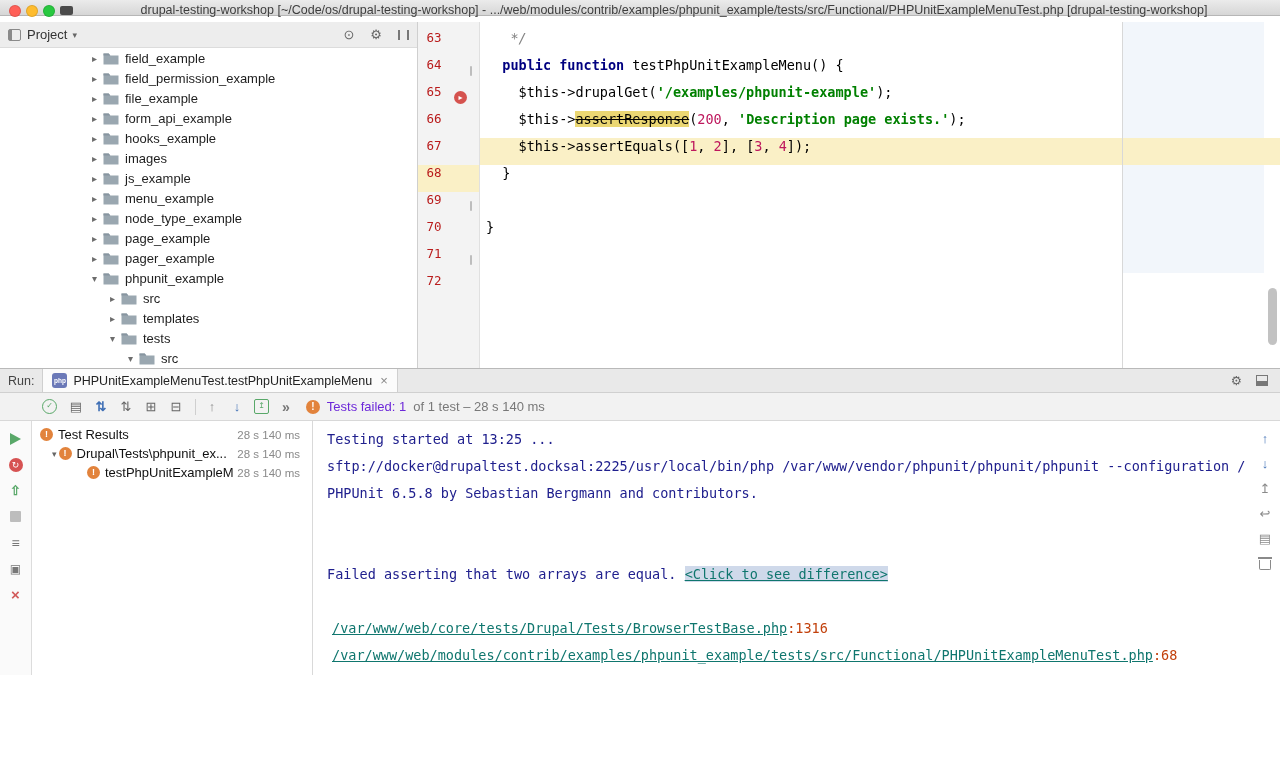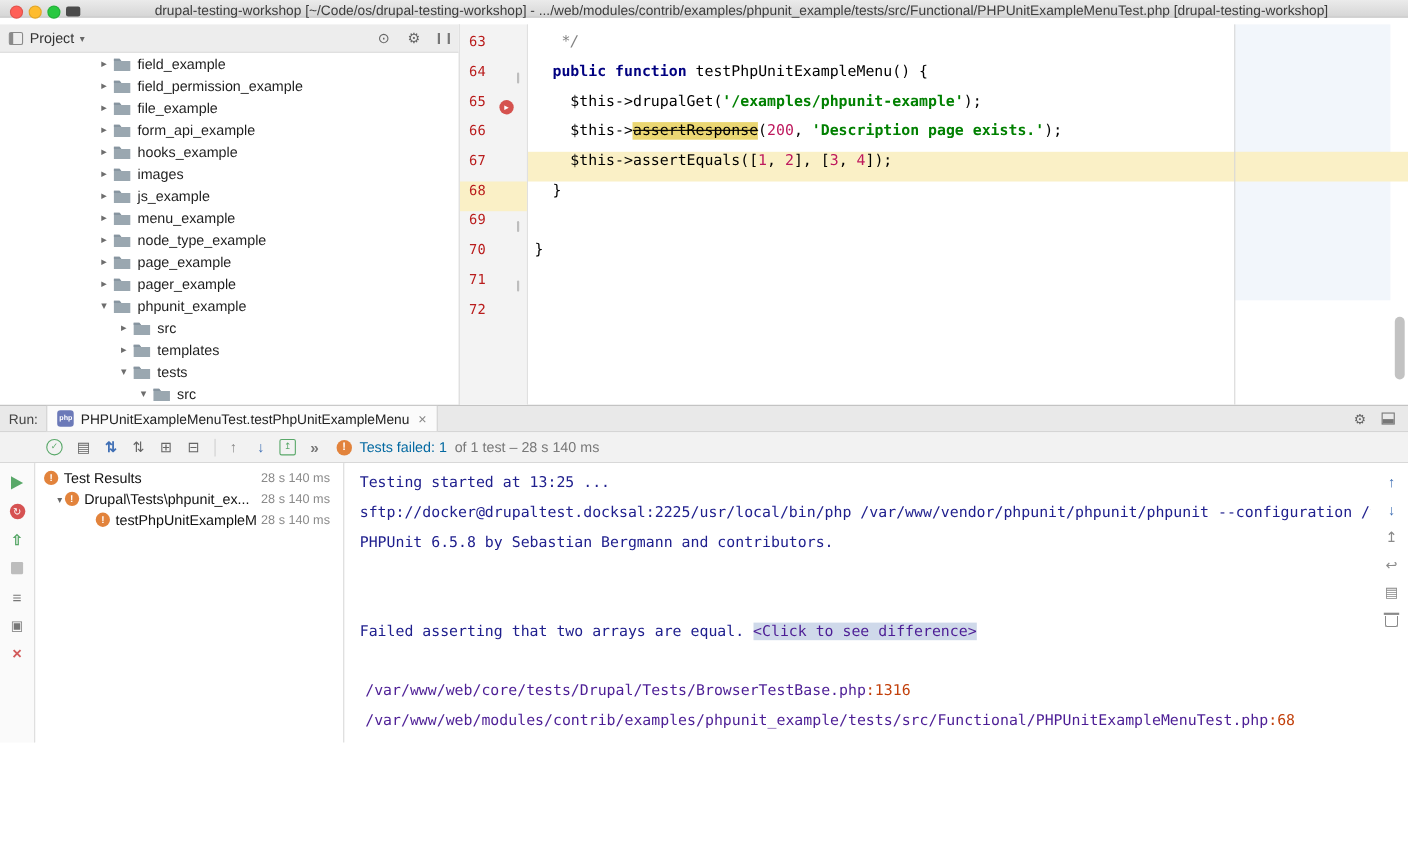--- a/index.html
+++ b/index.html
@@ -82,21 +82,21 @@
   .tb-icon.gray{color:#888;font-weight:bold;}
   .circ-g{width:13px;height:13px;border:1.5px solid #59a869;border-radius:50%;color:#59a869;font-size:8px;
     line-height:12px;text-align:center;box-sizing:content-box;margin-right:11px;flex:none;}
   .sqr-g{width:13px;height:13px;border:1.5px solid #59a869;border-radius:2px;color:#59a869;font-size:8px;
     line-height:12px;text-align:center;margin-right:11px;flex:none;}
   .tb-sep{width:1px;height:16px;background:#cfcfcf;margin:0 8px 0 2px;flex:none;}
   .tb-chev{font-size:14px;color:#777;font-weight:bold;margin:0 10px 0 2px;}
   .status{display:flex;align-items:center;gap:7px;font-size:13px;margin-left:6px;white-space:nowrap;}
   .warn-badge{width:14px;height:14px;border-radius:50%;background:#e2833c;color:#fff;font-size:10px;font-weight:bold;
     text-align:center;line-height:14px;flex:none;}
-  .st-failed{color:#0369a1;}
+  .st-failed{color:#6d28d9;}
   .st-detail{color:#787878;}
 
   .rp-body{position:absolute;left:0;top:52px;right:0;bottom:0;}
   .rp-vtools{position:absolute;left:0;top:0;bottom:0;width:32px;border-right:1px solid #dcdcdc;
     box-sizing:border-box;display:flex;flex-direction:column;align-items:center;padding-top:10px;gap:11px;background:#fafafa;}
   .vt{height:15px;display:flex;align-items:center;justify-content:center;}
   .tri{width:0;height:0;border-left:11px solid #59a869;border-top:6px solid transparent;border-bottom:6px solid transparent;}
   .redc{width:14px;height:14px;border-radius:50%;background:#d65252;color:#fff;font-size:9px;line-height:14px;text-align:center;}
   .greenup{color:#59a869;font-weight:bold;font-size:13px;}
   .stopsq{width:11px;height:11px;background:#bdbdbd;border-radius:1px;}
@@ -111,21 +111,21 @@
   .tr-arrow{font-size:9px;color:#666;margin-right:2px;}
   .tr-badge{width:13px;height:13px;border-radius:50%;background:#e2833c;color:#fff;font-size:9px;font-weight:bold;
     text-align:center;line-height:13px;margin-right:5px;flex:none;}
   .tr-label{overflow:hidden;}
   .tr-time{margin-left:auto;padding-right:12px;color:#8a8a8a;font-size:11.5px;flex:none;}
 
   .rp-console{position:absolute;left:314px;top:0;right:0;bottom:0;padding:5px 34px 0 13px;
     font:13.5px "DejaVu Sans Mono",monospace;color:#20208e;overflow:hidden;background:#fff;}
   .con-line{height:27px;line-height:27px;white-space:pre;overflow:hidden;}
   .con-line.trace{padding-left:5px;}
-  .con-link{color:#4c1d95;}
+  .con-link{color:#0f766e;text-decoration:underline;}
   .con-link.diff{background:#cfd9ea;}
   .con-lineno{color:#c2410c;}
   .rp-console-tools{position:absolute;right:4px;top:10px;width:22px;display:flex;flex-direction:column;
     align-items:center;gap:11px;}
   .ct{font-size:13px;font-weight:bold;height:14px;display:flex;align-items:center;justify-content:center;}
   .ct.blue{color:#3f6fb5;} .ct.gray{color:#8a8a8a;font-weight:normal;}
   .trash{width:10px;height:9px;border:1px solid #8a8a8a;border-top:none;border-radius:0 0 2px 2px;position:relative;margin-top:4px;}
   .trash::before{content:"";position:absolute;top:-3px;left:-2px;right:-2px;height:2px;background:#8a8a8a;}
 </style>
 </head>

